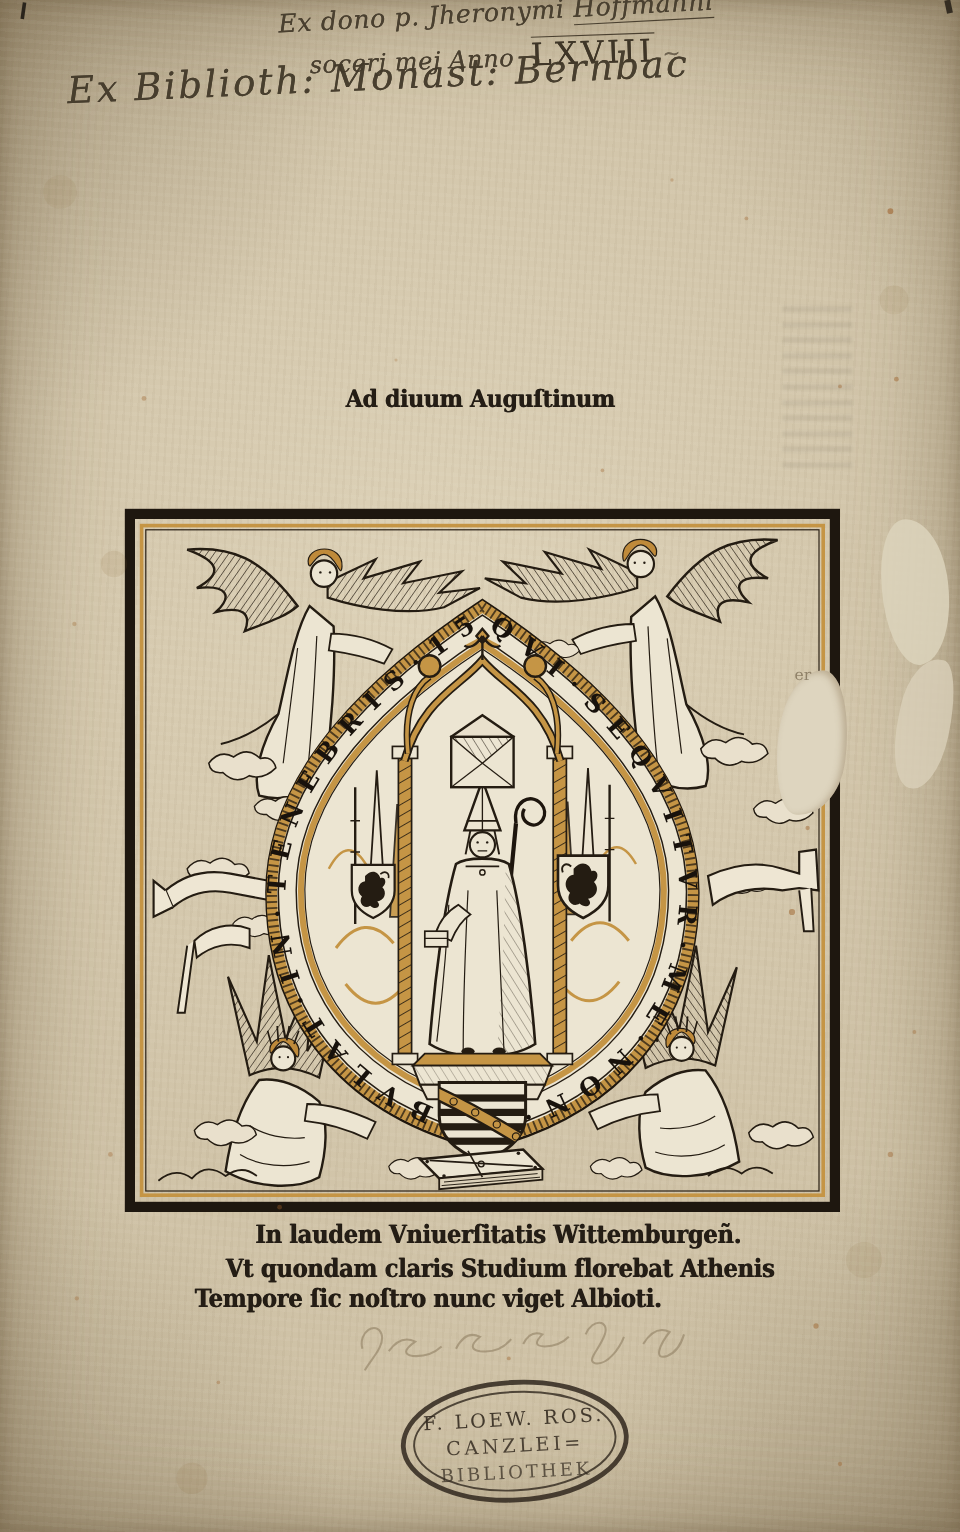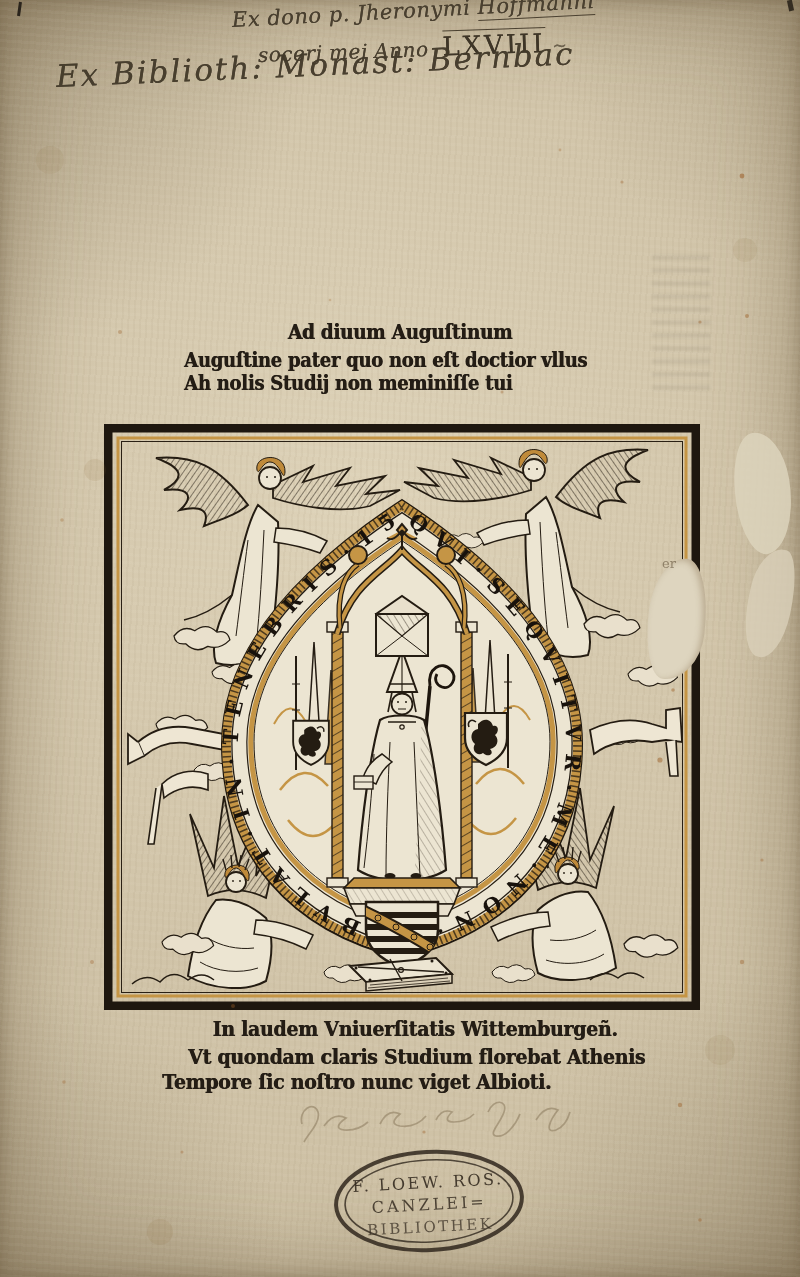--- a/index.html
+++ b/index.html
@@ -57,24 +57,20 @@
 
 <div class="page">
   <div class="grain"></div>
 
   <div class="abs hw hw1"><span>Ex dono p. Jheronymi </span><span class="hw-name">Hoffmanni</span></div>
   <div class="abs hw hw2"><span>socerj mej Anno</span><span class="hw-year">LXVIII</span><span class="hw-flourish">.~</span></div>
   <div class="abs hw hw3">Ex Biblioth: Monast: Bernbac</div>
 
 
   <div class="abs bl ded">Ad diuum Auguſtinum</div>
-  <div class="abs bl verse">
-    <div>Auguſtine pater quo non eſt doctior vllus</div>
-    <div>Ah nolis Studij non meminiſſe tui</div>
-  </div>
 
   <svg class="woodcut" viewBox="0 0 596 586">
     <defs>
       <pattern id="hatch" patternUnits="userSpaceOnUse" width="5" height="5" patternTransform="rotate(35)">
         <line x1="0" y1="0" x2="0" y2="5" stroke="#241c12" stroke-width="1"></line>
       </pattern>
       <pattern id="hatch2" patternUnits="userSpaceOnUse" width="6" height="6" patternTransform="rotate(-32)">
         <line x1="0" y1="0" x2="0" y2="6" stroke="#241c12" stroke-width=".8"></line>
       </pattern>
       <pattern id="twist" patternUnits="userSpaceOnUse" width="8" height="8" patternTransform="rotate(60)">

